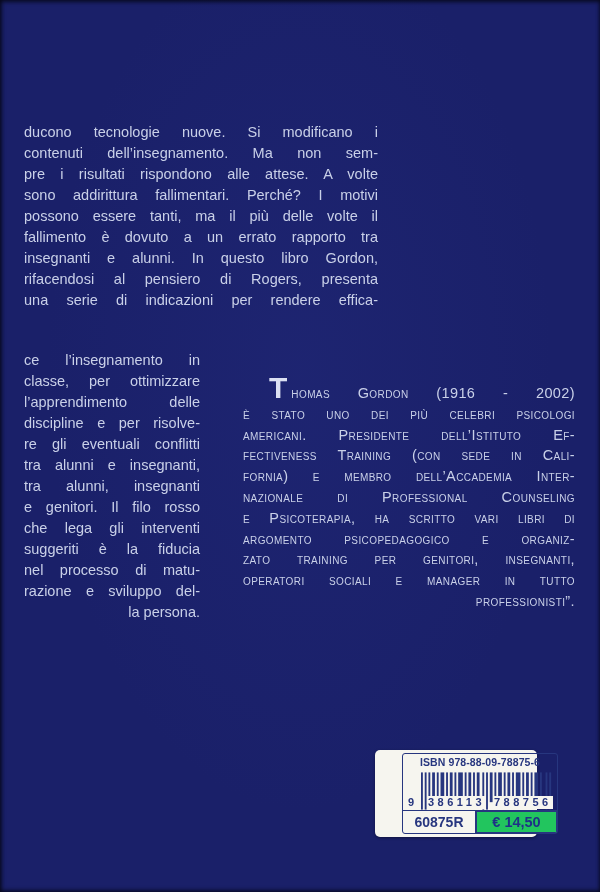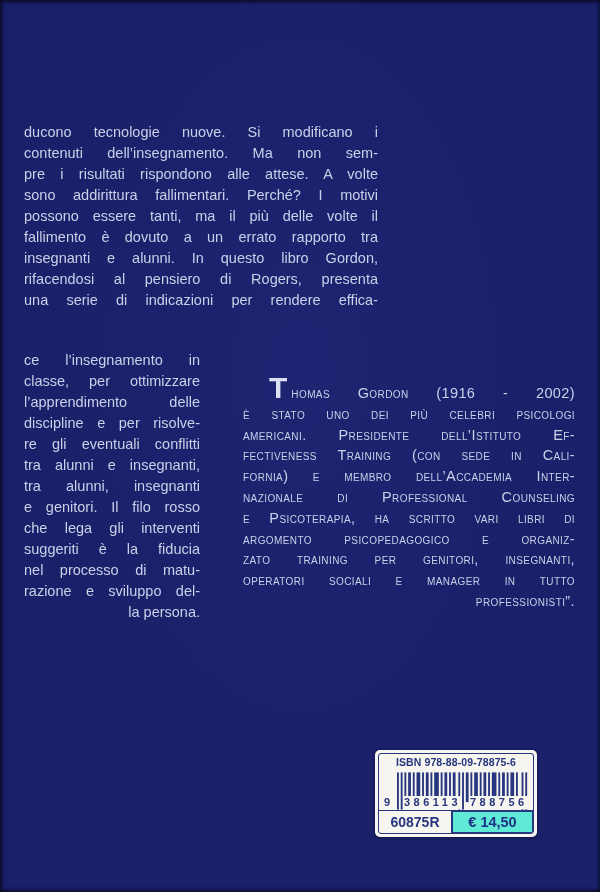--- a/index.html
+++ b/index.html
@@ -51,20 +51,21 @@
     box-shadow: 0 1px 3px rgba(0,0,0,.4);
   }
   .label-inner {
     box-sizing: border-box;
     width: 100%; height: 100%;
     border: 1px solid var(--accent, #27367f);
     border-radius: 3px;
     display: flex;
     flex-direction: column;
     overflow: hidden;
+    margin-left: 24px;
   }
   .isbn-row {
     flex: 0 0 15px;
     text-align: center;
     font-size: 10.5px;
     font-weight: 700;
     color: var(--accent, #27367f);
     padding-top: 2px;
     letter-spacing: .1px;
   }
@@ -95,21 +96,21 @@
   .code-cell {
     flex: 0 0 72px;
     display: flex; align-items: center; justify-content: center;
     font-size: 14px; font-weight: 700;
     color: var(--accent, #27367f);
   }
   .price-cell {
     flex: 1 1 auto;
     display: flex; align-items: center; justify-content: center;
     border: 2px solid var(--accent, #27367f);
-    background: #5eead4;
+    background: #22c55e;
     font-size: 14.5px; font-weight: 700;
     color: var(--priceblue, #1e3187);
     margin: -1px -1px -1px 0;
   }
 </style>
 </head>
 <body>
 
 <div class="cover">
 

